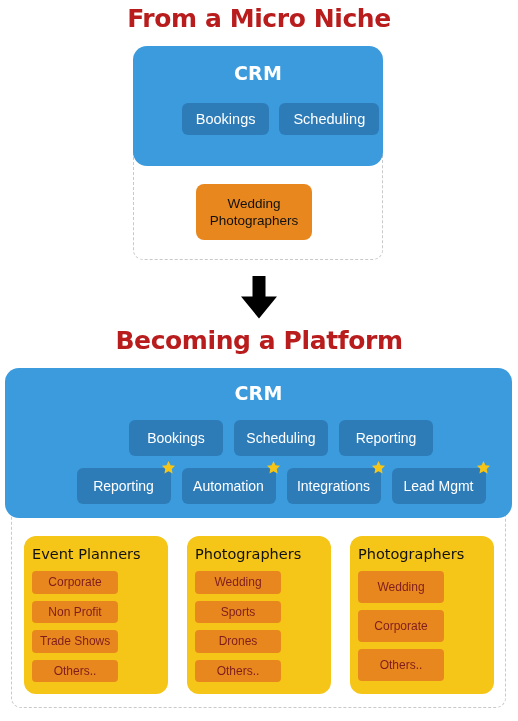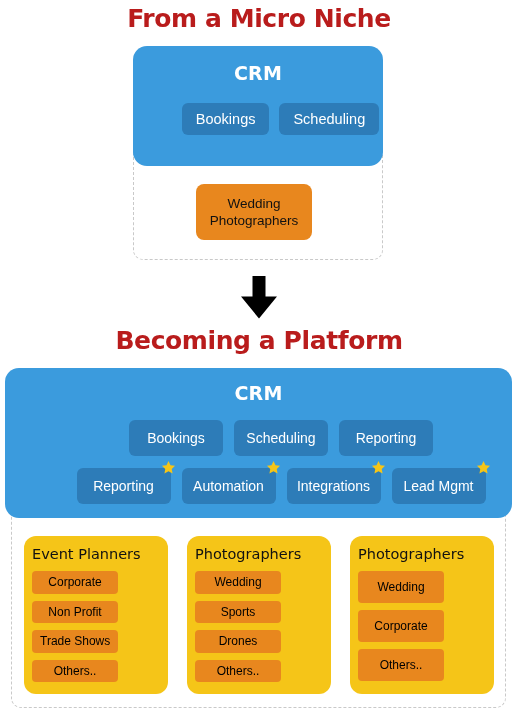--- a/index.html
+++ b/index.html
@@ -162,21 +162,21 @@
   .audience-title {
     font-size: 14.5px;
     color: #111111;
     font-weight: 400;
     margin-bottom: 9px;
     white-space: nowrap;
     font-family: "DejaVu Sans", sans-serif;
   }
   .audience-tag {
     background: #e8871e;
-    color: #000000;
+    color: #7f1d1d;
     border-radius: 4px;
     font-size: 12px;
     height: 32px;
     min-width: 86px;
     padding: 0 8px;
     margin-bottom: 7px;
     display: flex;
     align-items: center;
     justify-content: center;
     box-sizing: border-box;

